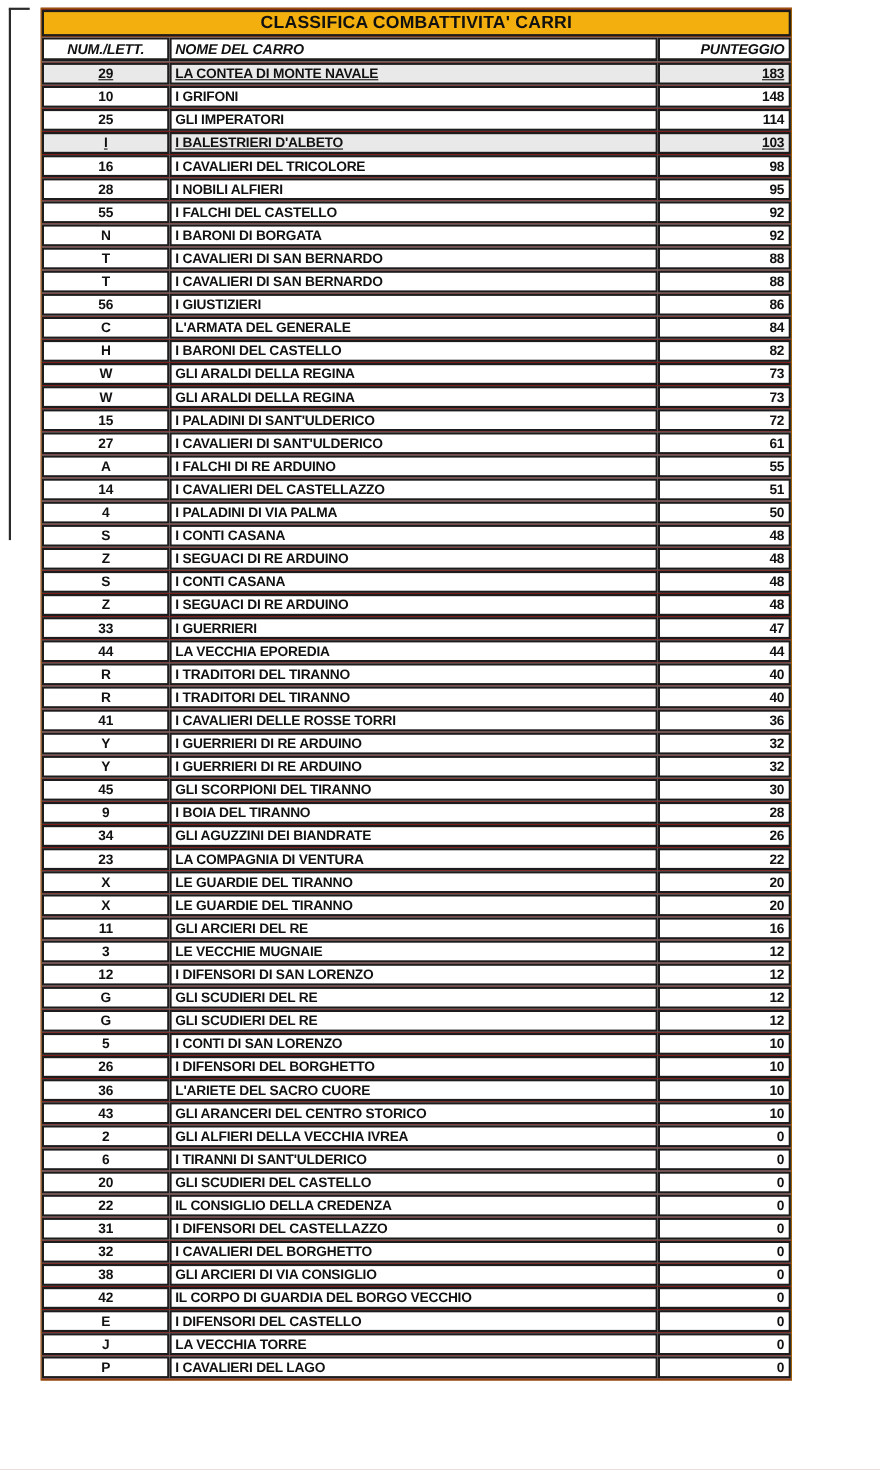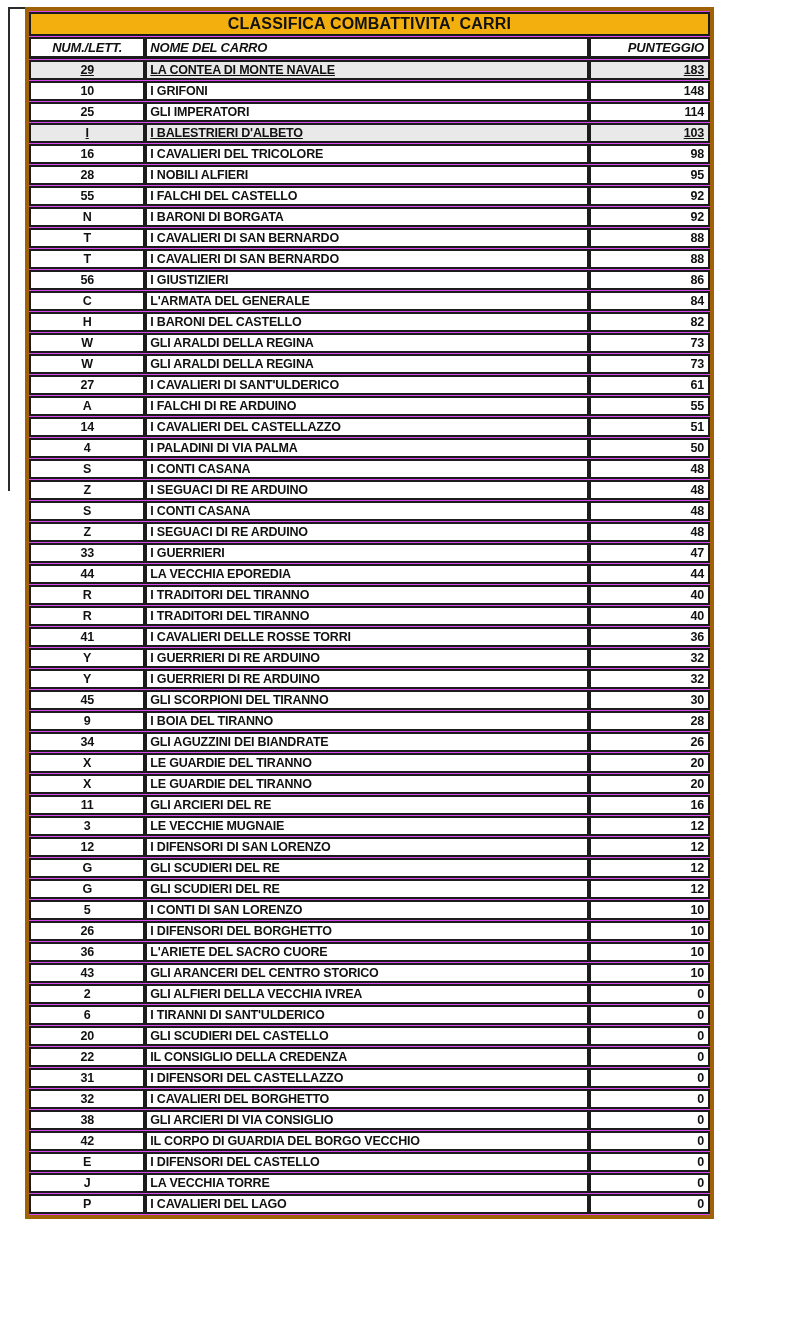--- a/index.html
+++ b/index.html
@@ -26,25 +26,25 @@
   .artifact-hline {
     position: absolute;
     left: 8px;
     top: 7px;
     width: 19px;
     height: 2px;
     background: #2b2b2b;
   }
   .table-wrap {
     position: absolute;
-    left: 25px;
+    left: 37px;
     top: 7px;
     width: 681px;
-    border: 4px solid #a16207;
-    background: #d946ef;
+    border: 1px solid #a16207;
+    background: #7f1d1d;
   }
   table {
     width: 100%;
     border-collapse: separate;
     border-spacing: 0 1px;
     table-layout: fixed;
   }
   td {
     box-sizing: border-box;
     border: 2px solid #1c1c1c;
@@ -173,20 +173,25 @@
           <td class="num">W</td>
           <td class="name">GLI ARALDI DELLA REGINA</td>
           <td class="score">73</td>
         </tr>
         <tr>
           <td class="num">W</td>
           <td class="name">GLI ARALDI DELLA REGINA</td>
           <td class="score">73</td>
         </tr>
         <tr>
+          <td class="num">15</td>
+          <td class="name">I PALADINI DI SANT'ULDERICO</td>
+          <td class="score">72</td>
+        </tr>
+        <tr>
           <td class="num">27</td>
           <td class="name">I CAVALIERI DI SANT'ULDERICO</td>
           <td class="score">61</td>
         </tr>
         <tr>
           <td class="num">A</td>
           <td class="name">I FALCHI DI RE ARDUINO</td>
           <td class="score">55</td>
         </tr>
         <tr>
@@ -261,20 +266,25 @@
         </tr>
         <tr>
           <td class="num">9</td>
           <td class="name">I BOIA DEL TIRANNO</td>
           <td class="score">28</td>
         </tr>
         <tr>
           <td class="num">34</td>
           <td class="name">GLI AGUZZINI DEI BIANDRATE</td>
           <td class="score">26</td>
+        </tr>
+        <tr>
+          <td class="num">23</td>
+          <td class="name">LA COMPAGNIA DI VENTURA</td>
+          <td class="score">22</td>
         </tr>
         <tr>
           <td class="num">X</td>
           <td class="name">LE GUARDIE DEL TIRANNO</td>
           <td class="score">20</td>
         </tr>
         <tr>
           <td class="num">X</td>
           <td class="name">LE GUARDIE DEL TIRANNO</td>
           <td class="score">20</td>

